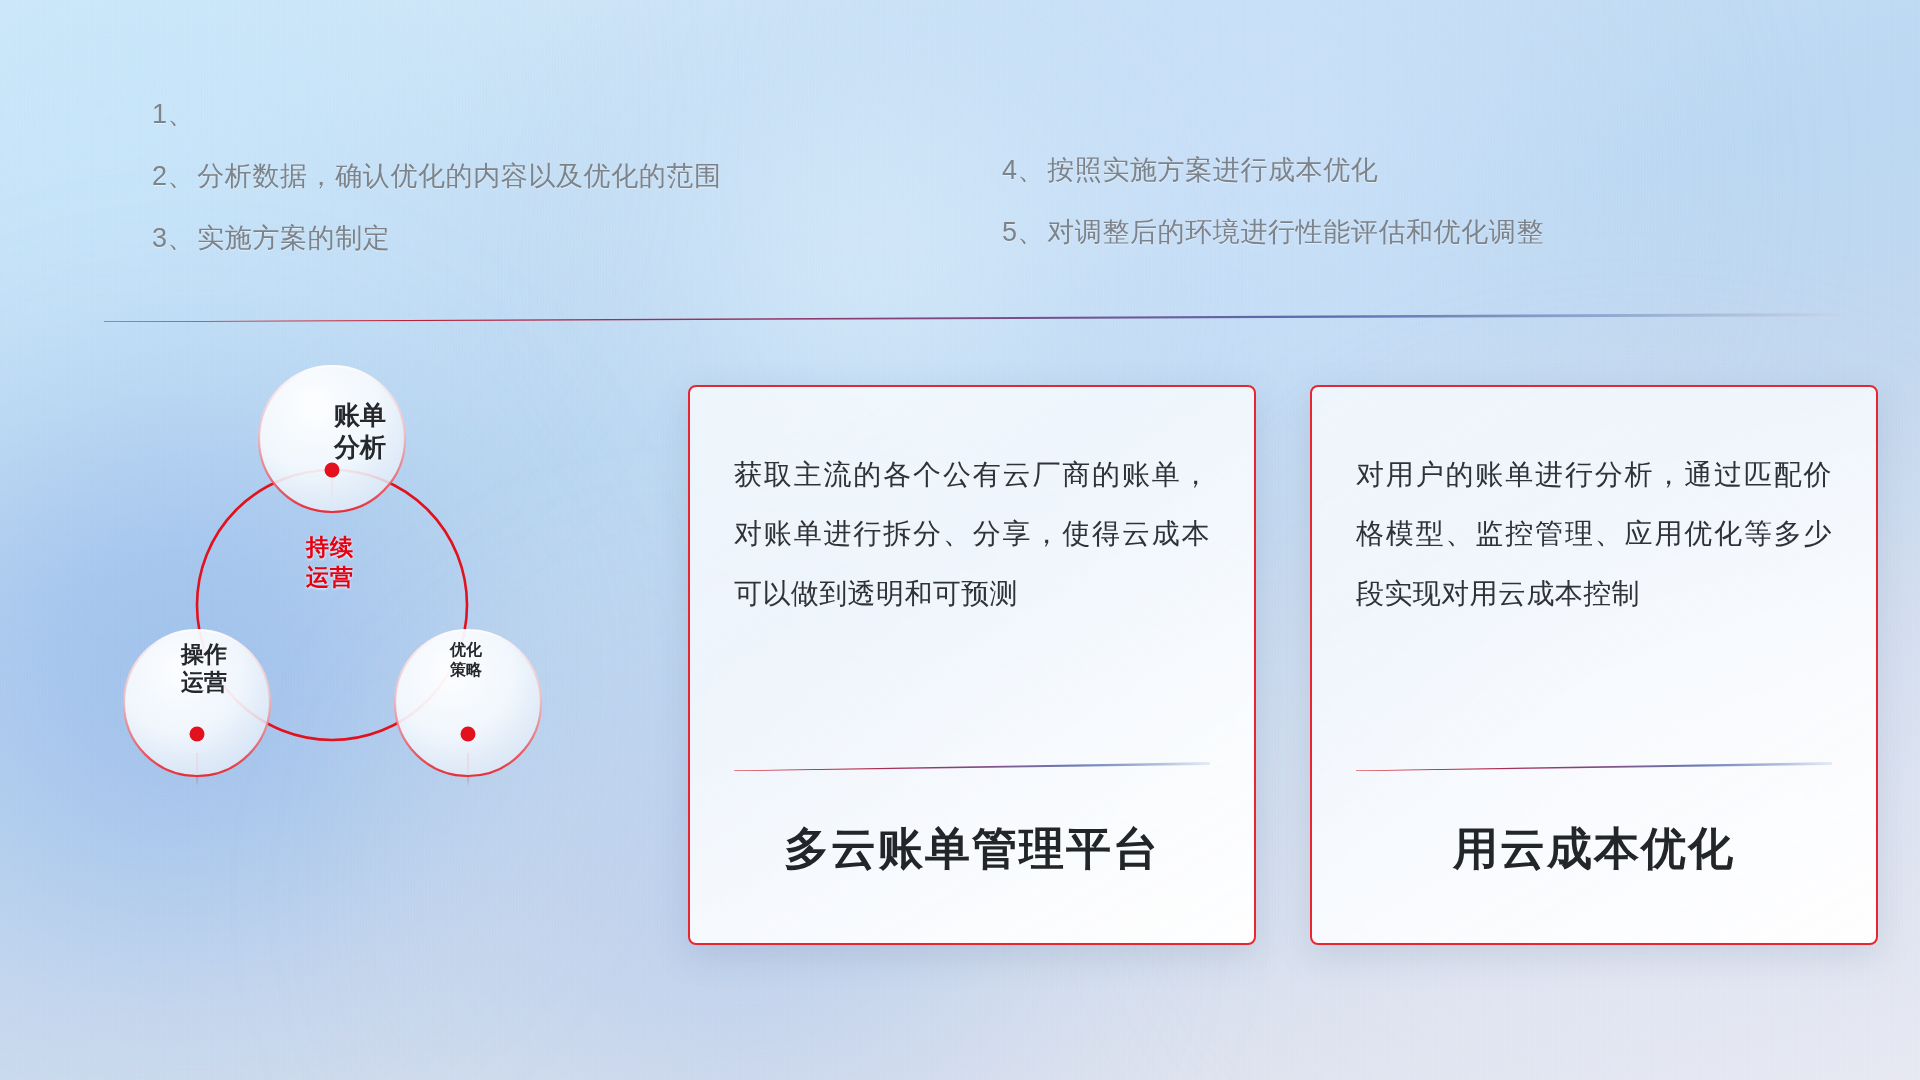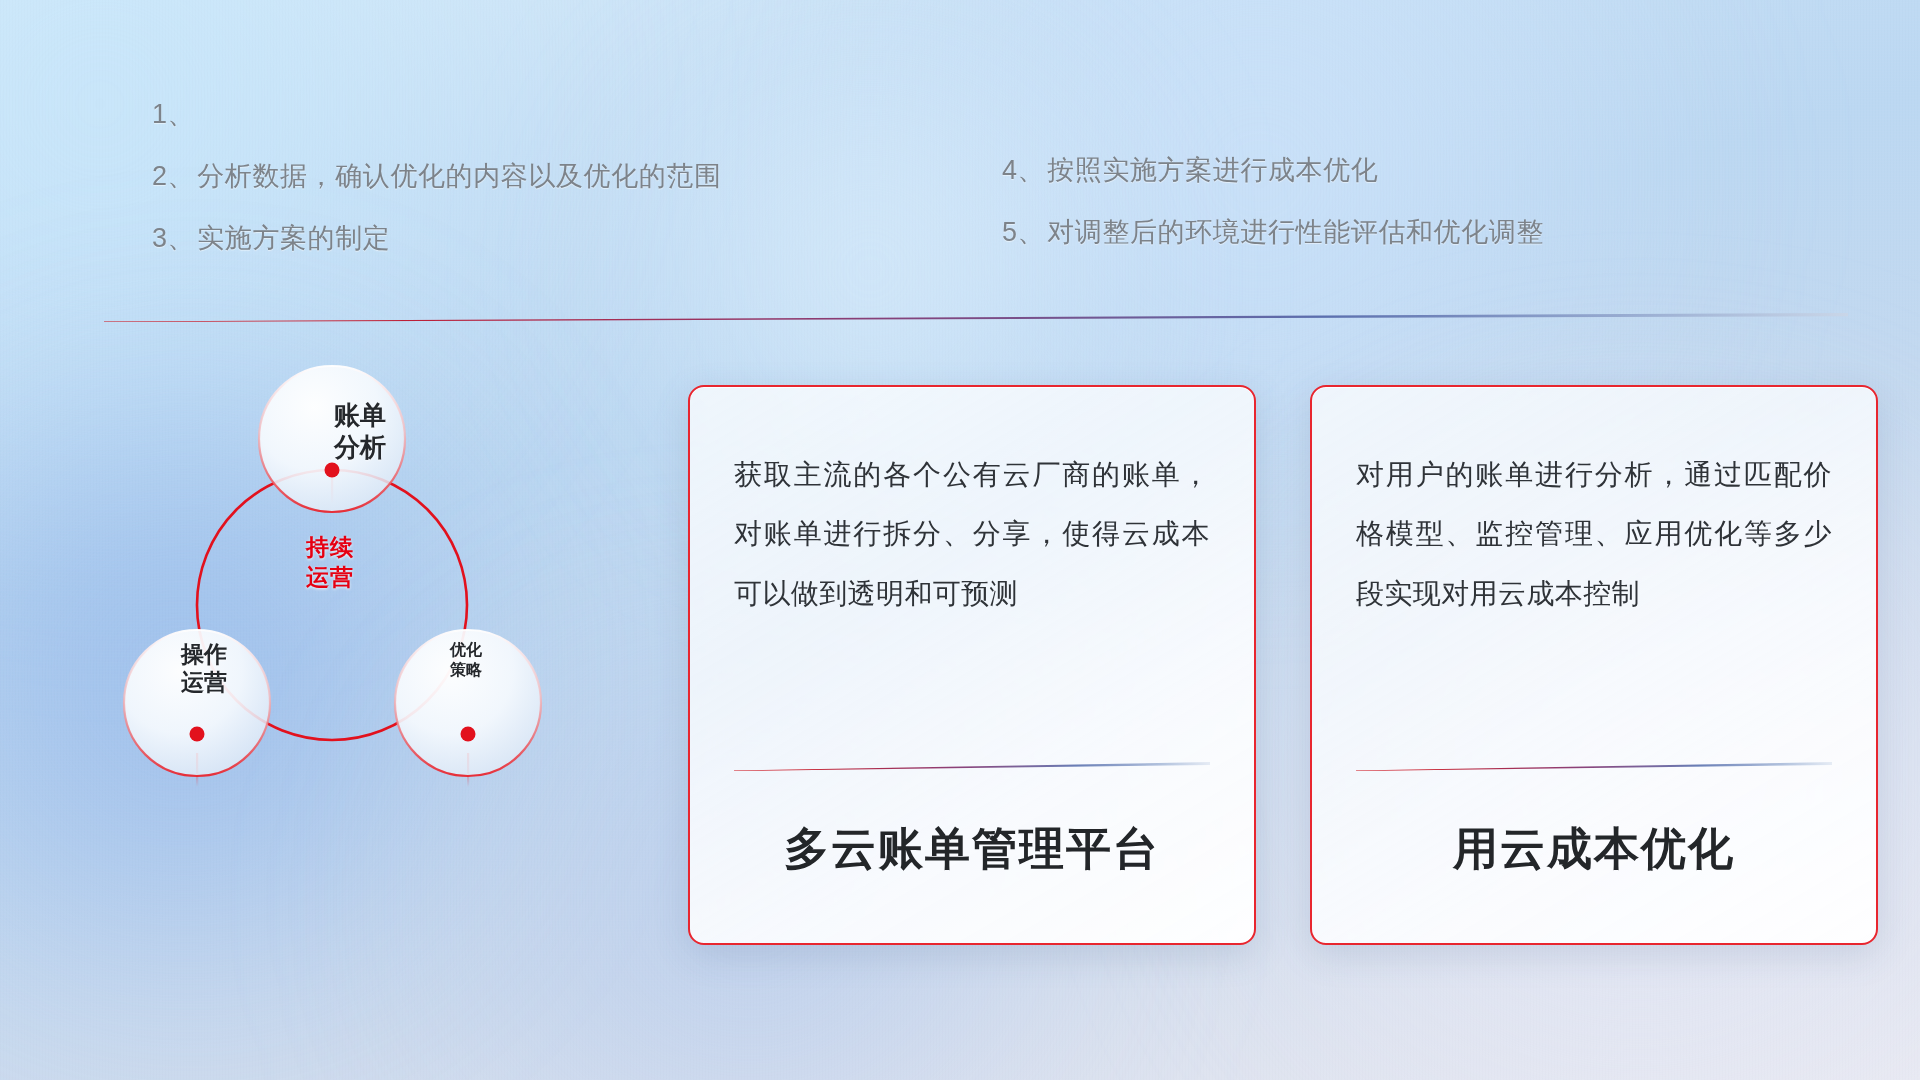--- a/index.html
+++ b/index.html
@@ -73,21 +73,21 @@
   .vl-left  { left:34px;  top:285px; width:140px; font-size:23px; }
   .vl-right { left:296px; top:285px; width:140px; font-size:16px; }
   .vl-center{ left:155px; top:178px; width:150px; font-size:23px; color:#e60012;
               letter-spacing:1px; line-height:1.3; text-shadow:0 1px 3px rgba(255,255,255,.8); }
 
   
   #cards { position:absolute; z-index:7; left:688px; top:385px; display:flex; gap:54px; }
   .card {
     width:568px; height:560px;
     border:2px solid #e8262f;
-    border-radius:16px;
+    border-radius:8px;
     background:
       linear-gradient(150deg, rgba(255,255,255,.72) 0%, rgba(248,251,254,.82) 35%, rgba(252,253,255,.92) 70%, rgba(255,255,255,.96) 100%);
     box-shadow:0 10px 34px rgba(84,110,150,.18), inset 0 1px 0 rgba(255,255,255,.9);
     backdrop-filter:blur(2px);
     display:flex; flex-direction:column;
     padding:58px 44px 0 44px;
     position:relative; overflow:hidden;
   }
   .card-body {
     font-size:28px;

